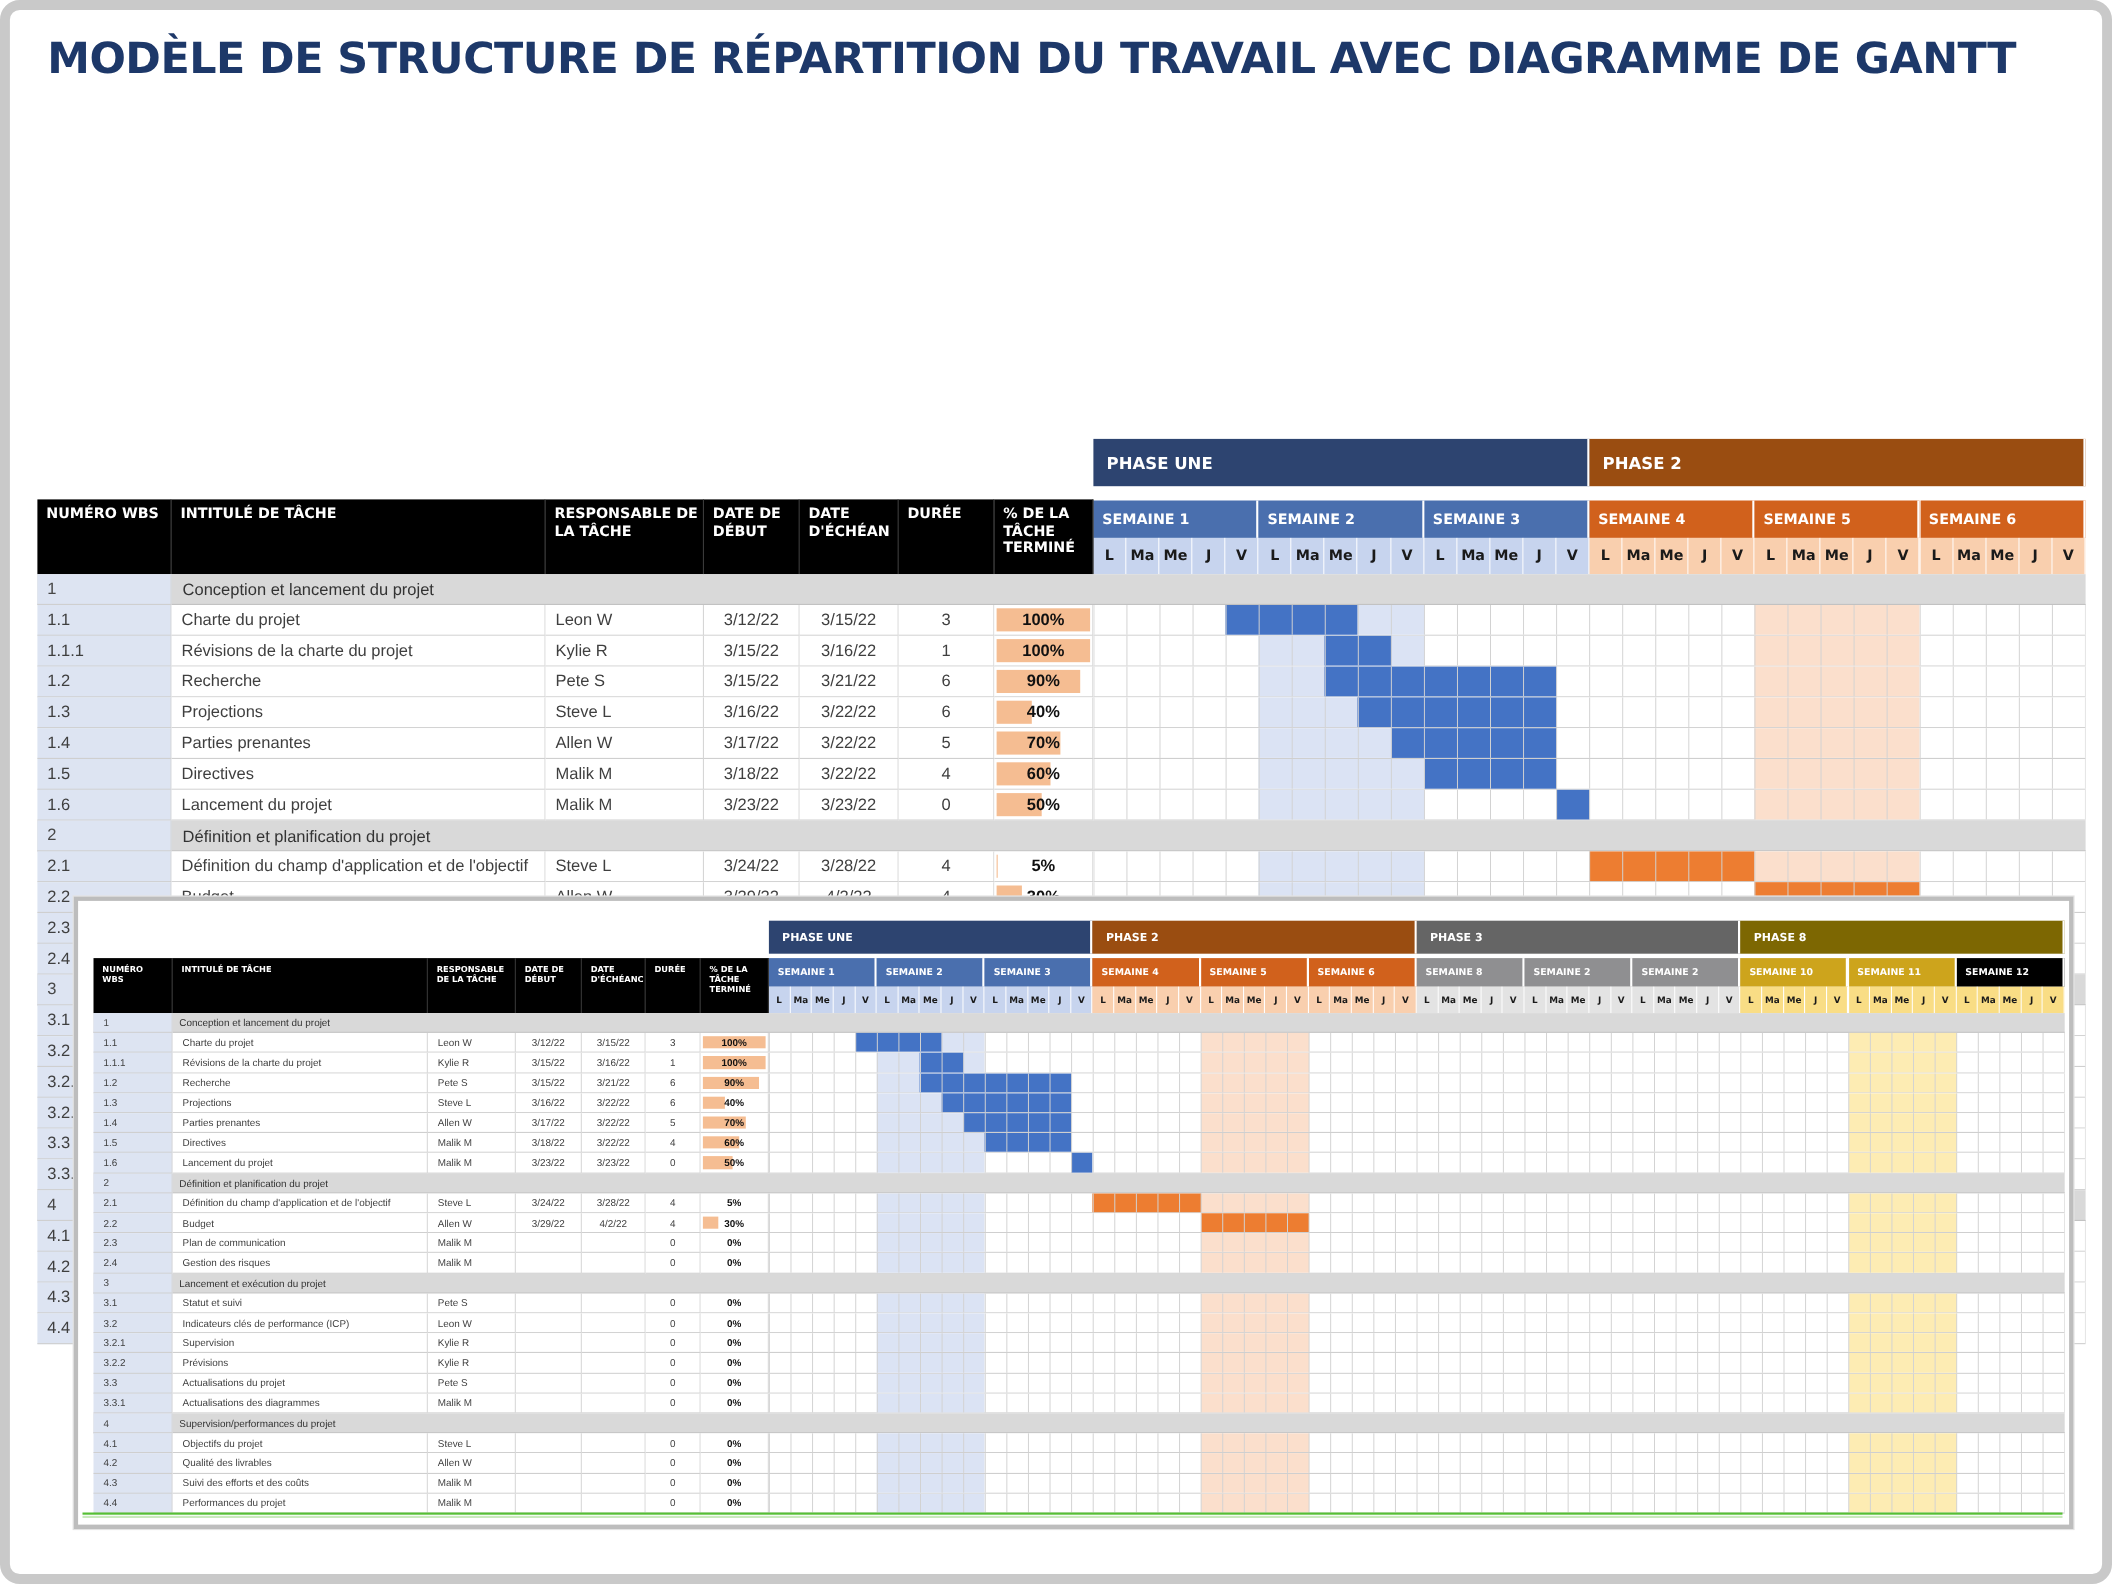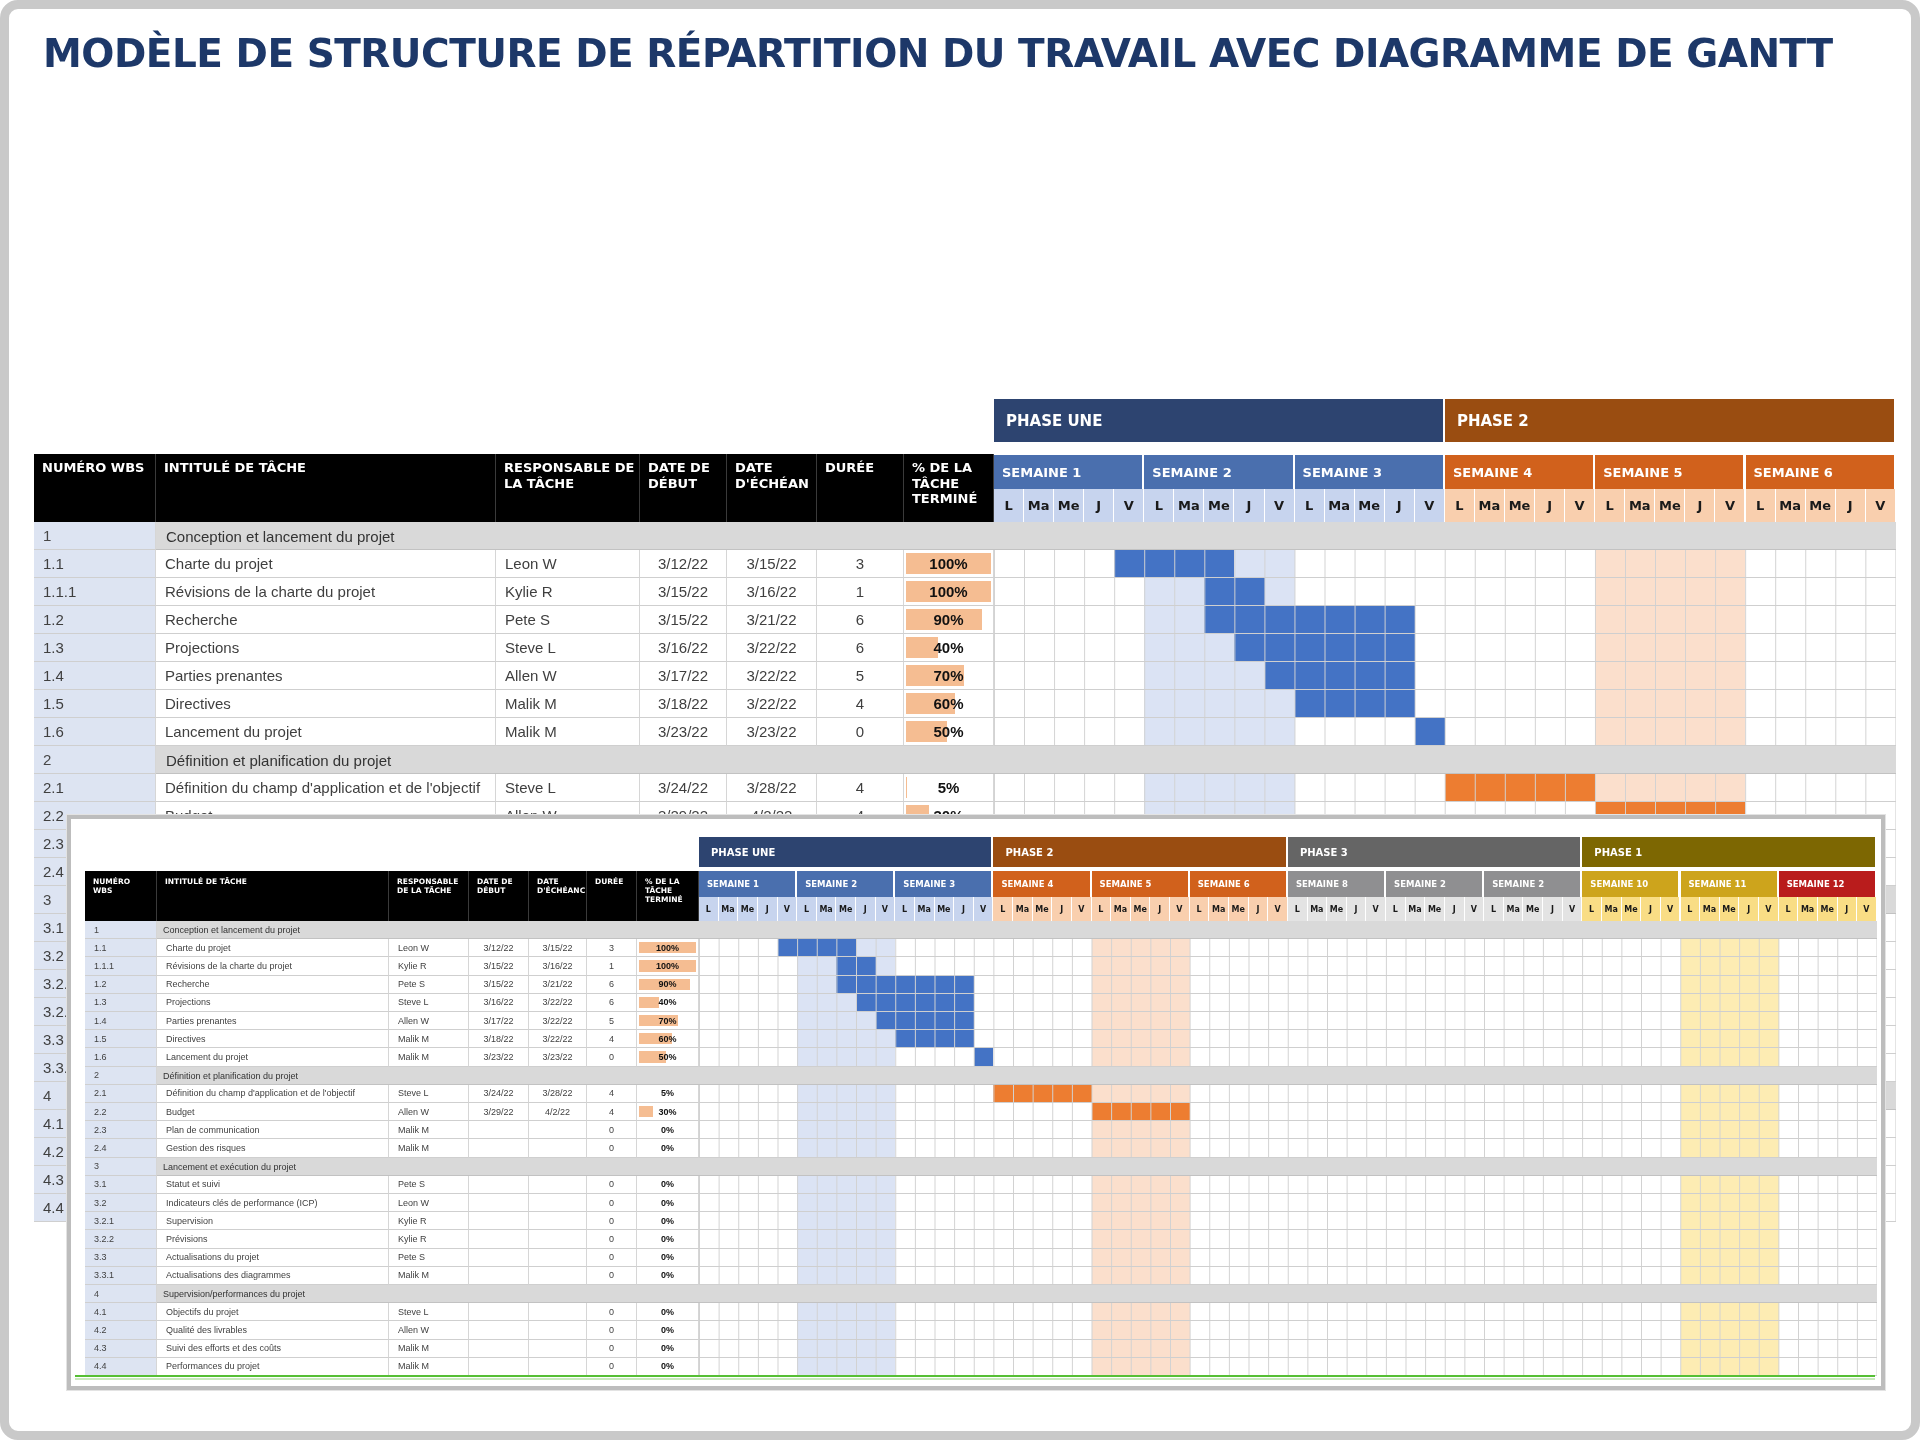--- a/index.html
+++ b/index.html
@@ -405,33 +405,33 @@
         <div class="abs " style="left: 601.2px; top: 0px; width: 150.3px; height: 100%; background: rgb(251, 223, 204);"></div>
         <div class="abs g-grid" style="left: 0px; top: 0px; width: 100%; height: 100%; background-image: linear-gradient(to right, rgb(210, 210, 210) 1px, transparent 1px); background-size: 30.06px 100%;"></div>
       </div>
     </div>
 
   <div class="abs ov-panel" style="left: 58px; top: 806px; width: 1818px; height: 575px; z-index: 5;"></div>
   <div id="ov-sheet" class="abs" style="left: 0px; top: 0px; width: 1920px; height: 1440px; z-index: 6;">
       <div class="abs phase" style="left: 690px; top: 828px; width: 294.45px; height: 30px; background: rgb(45, 68, 112); font-size: 10px;">PHASE UNE</div>
       <div class="abs phase" style="left: 984.45px; top: 828px; width: 294.45px; height: 30px; background: rgb(154, 77, 17); font-size: 10px;">PHASE 2</div>
       <div class="abs phase" style="left: 1278.9px; top: 828px; width: 294.45px; height: 30px; background: rgb(101, 101, 101); font-size: 10px;">PHASE 3</div>
-      <div class="abs phase" style="left: 1573.35px; top: 828px; width: 294.45px; height: 30px; background: rgb(125, 103, 2); font-size: 10px;">PHASE 1</div>
+      <div class="abs phase" style="left: 1573.35px; top: 828px; width: 294.45px; height: 30px; background: rgb(125, 103, 2); font-size: 10px;">PHASE 8</div>
       <div class="abs wk" style="left: 690px; top: 862px; width: 98.15px; height: 26px; background: rgb(74, 111, 174); font-size: 8.5px;">SEMAINE 1</div>
       <div class="abs wk" style="left: 788.15px; top: 862px; width: 98.15px; height: 26px; background: rgb(74, 111, 174); font-size: 8.5px;">SEMAINE 2</div>
       <div class="abs wk" style="left: 886.3px; top: 862px; width: 98.15px; height: 26px; background: rgb(74, 111, 174); font-size: 8.5px;">SEMAINE 3</div>
       <div class="abs wk" style="left: 984.45px; top: 862px; width: 98.15px; height: 26px; background: rgb(209, 97, 28); font-size: 8.5px;">SEMAINE 4</div>
       <div class="abs wk" style="left: 1082.6px; top: 862px; width: 98.15px; height: 26px; background: rgb(209, 97, 28); font-size: 8.5px;">SEMAINE 5</div>
       <div class="abs wk" style="left: 1180.75px; top: 862px; width: 98.15px; height: 26px; background: rgb(209, 97, 28); font-size: 8.5px;">SEMAINE 6</div>
       <div class="abs wk" style="left: 1278.9px; top: 862px; width: 98.15px; height: 26px; background: rgb(143, 143, 145); font-size: 8.5px;">SEMAINE 8</div>
       <div class="abs wk" style="left: 1377.05px; top: 862px; width: 98.15px; height: 26px; background: rgb(143, 143, 145); font-size: 8.5px;">SEMAINE 2</div>
       <div class="abs wk" style="left: 1475.2px; top: 862px; width: 98.15px; height: 26px; background: rgb(143, 143, 145); font-size: 8.5px;">SEMAINE 2</div>
       <div class="abs wk" style="left: 1573.35px; top: 862px; width: 98.15px; height: 26px; background: rgb(205, 164, 28); font-size: 8.5px;">SEMAINE 10</div>
       <div class="abs wk" style="left: 1671.5px; top: 862px; width: 98.15px; height: 26px; background: rgb(205, 164, 28); font-size: 8.5px;">SEMAINE 11</div>
-      <div class="abs wk" style="left: 1769.65px; top: 862px; width: 98.15px; height: 26px; background: #b91c1c; font-size: 8.5px;">SEMAINE 12</div>
+      <div class="abs wk" style="left: 1769.65px; top: 862px; width: 98.15px; height: 26px; background: #000000; font-size: 8.5px;">SEMAINE 12</div>
       <div class="abs day" style="left: 690px; top: 888px; width: 19.63px; height: 24px; background: rgb(199, 212, 238); font-size: 8px;">L</div>
       <div class="abs day" style="left: 709.63px; top: 888px; width: 19.63px; height: 24px; background: rgb(199, 212, 238); font-size: 8px;">Ma</div>
       <div class="abs day" style="left: 729.26px; top: 888px; width: 19.63px; height: 24px; background: rgb(199, 212, 238); font-size: 8px;">Me</div>
       <div class="abs day" style="left: 748.89px; top: 888px; width: 19.63px; height: 24px; background: rgb(199, 212, 238); font-size: 8px;">J</div>
       <div class="abs day" style="left: 768.52px; top: 888px; width: 19.63px; height: 24px; background: rgb(199, 212, 238); font-size: 8px;">V</div>
       <div class="abs day" style="left: 788.15px; top: 888px; width: 19.63px; height: 24px; background: rgb(199, 212, 238); font-size: 8px;">L</div>
       <div class="abs day" style="left: 807.78px; top: 888px; width: 19.63px; height: 24px; background: rgb(199, 212, 238); font-size: 8px;">Ma</div>
       <div class="abs day" style="left: 827.41px; top: 888px; width: 19.63px; height: 24px; background: rgb(199, 212, 238); font-size: 8px;">Me</div>
       <div class="abs day" style="left: 847.04px; top: 888px; width: 19.63px; height: 24px; background: rgb(199, 212, 238); font-size: 8px;">J</div>
       <div class="abs day" style="left: 866.67px; top: 888px; width: 19.63px; height: 24px; background: rgb(199, 212, 238); font-size: 8px;">V</div>

